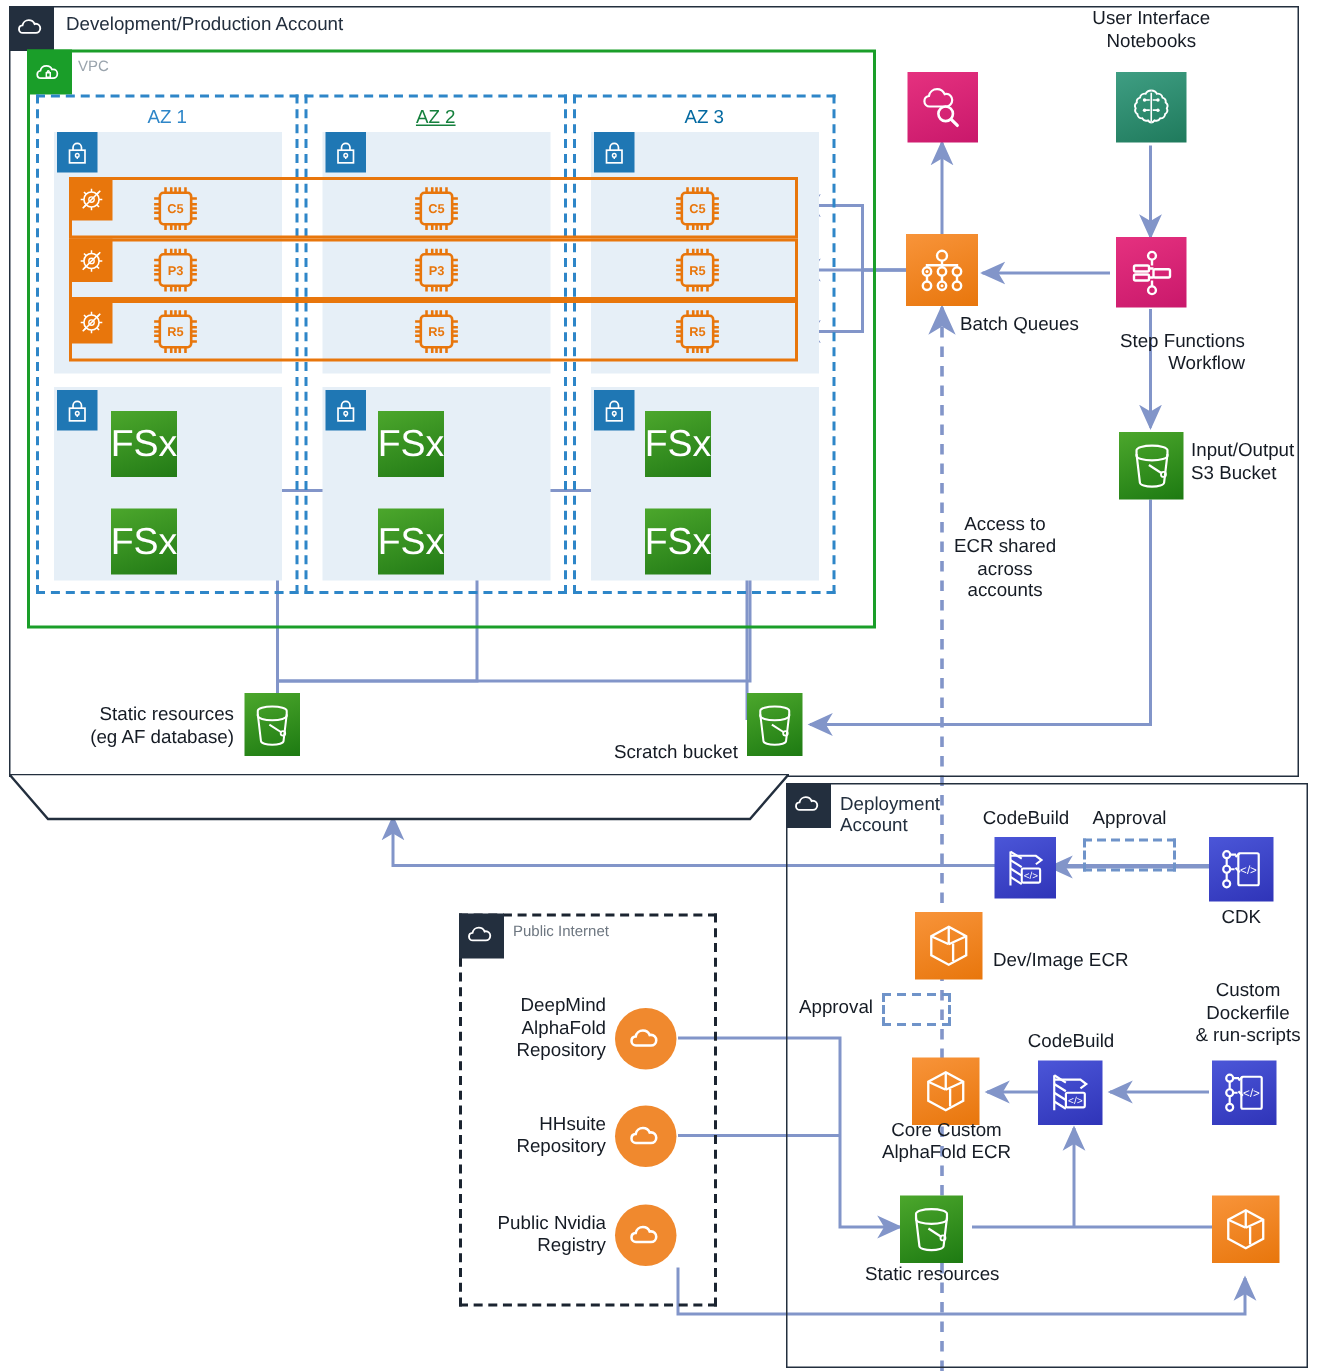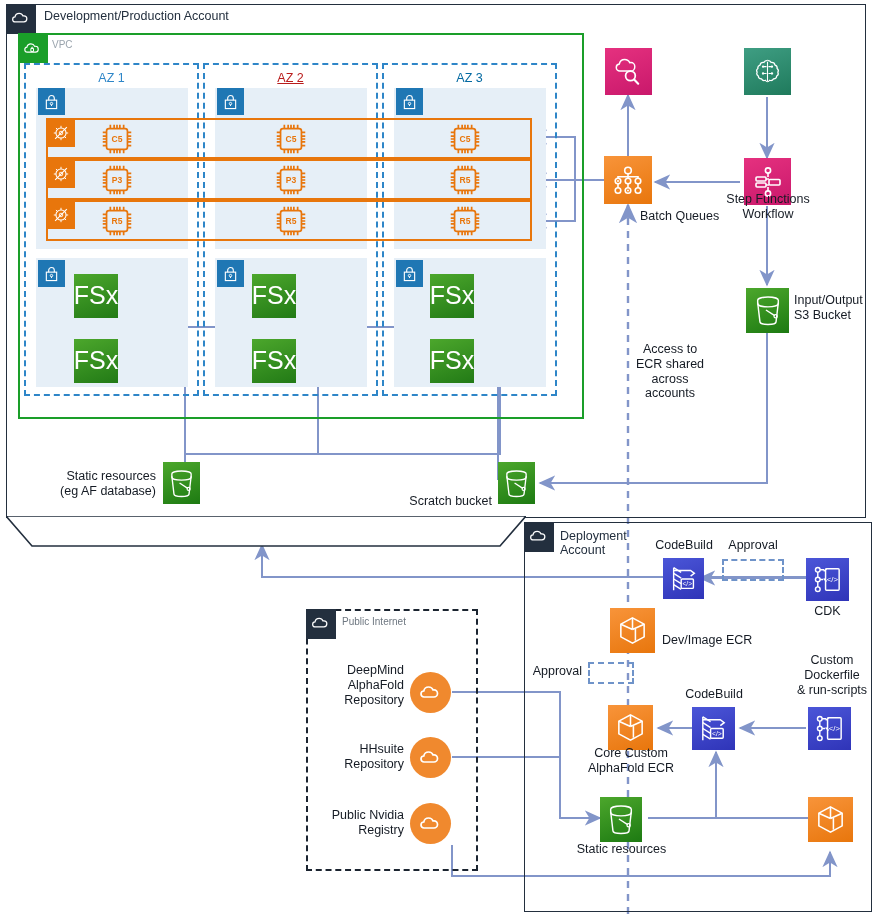--- a/index.html
+++ b/index.html
@@ -117,21 +117,21 @@
         <path d="M9.4 11.6h3.2v3.6H9.4z" fill="none" stroke="#fff" stroke-width="1.2"></path>
         <path d="M10.3 11.6v-1a.7.7 0 0 1 1.4 0v1" fill="none" stroke="#fff" stroke-width="1.2"></path>
       </svg>
   </div>
   <div class="grp-title muted" style="left:52px;top:39px;">VPC</div>
 
   <div class="grp-dashblue" style="left:24px;top:63px;width:175px;height:333px;"></div>
   <div class="grp-dashblue" style="left:203px;top:63px;width:175px;height:333px;"></div>
   <div class="grp-dashblue" style="left:382px;top:63px;width:175px;height:333px;"></div>
   <div class="lbl c" style="left:24px;top:71px;width:175px;color:#2e86c8;font-size:12.5px;">AZ 1</div>
-  <div class="lbl c" style="left:203px;top:71px;width:175px;color:#b91c1c;font-size:12.5px;text-decoration:underline;">AZ 2</div>
+  <div class="lbl c" style="left:203px;top:71px;width:175px;color:#15803d;font-size:12.5px;text-decoration:underline;">AZ 2</div>
   <div class="lbl c" style="left:382px;top:71px;width:175px;color:#0369a1;font-size:12.5px;">AZ 3</div>
 
   <div class="subnet" style="left:36px;top:88px;width:152px;height:161px;"></div>
   <div class="subnet" style="left:215px;top:88px;width:152px;height:161px;"></div>
   <div class="subnet" style="left:394px;top:88px;width:152px;height:161px;"></div>
 
   <div class="subnet" style="left:36px;top:258px;width:152px;height:129px;"></div>
   <div class="subnet" style="left:215px;top:258px;width:152px;height:129px;"></div>
   <div class="subnet" style="left:394px;top:258px;width:152px;height:129px;"></div>
 
@@ -361,20 +361,22 @@
     <svg width="33" height="33" viewBox="0 0 34 34">
         <path d="M17 5.5c-2 0-3.3 1-3.8 2.2-1.9-.2-3.6 1-3.9 2.7-1.6.5-2.5 1.9-2.2 3.4-1.3 1-1.6 2.6-.8 3.9-.7 1.5-.2 3.1 1.2 4 .1 1.7 1.5 3 3.3 2.9.8 1.4 2.5 2 4 1.4.6.9 1.5 1.5 2.2 1.5" fill="none" stroke="#fff" stroke-width="1.3"></path>
         <path d="M17 5.5c2 0 3.3 1 3.8 2.2 1.9-.2 3.6 1 3.9 2.7 1.6.5 2.5 1.9 2.2 3.4 1.3 1 1.6 2.6.8 3.9.7 1.5.2 3.1-1.2 4-.1 1.7-1.5 3-3.3 2.9-.8 1.4-2.5 2-4 1.4-.6.9-1.5 1.5-2.2 1.5" fill="none" stroke="#fff" stroke-width="1.3"></path>
         <path d="M17 7v20M13 12h3M21 12h-3M13 19h3M21 19h-3" stroke="#fff" stroke-width="1.1"></path>
         <circle cx="12.4" cy="12" r="1.2" fill="#fff"></circle>
         <circle cx="21.6" cy="12" r="1.2" fill="#fff"></circle>
         <circle cx="12.4" cy="19" r="1.2" fill="#fff"></circle>
         <circle cx="21.6" cy="19" r="1.2" fill="#fff"></circle>
       </svg>
   </div>
+  <div class="lbl c" style="left:707px;top:5px;width:121px;">User Interface
+Notebooks</div>
 
   <div class="tile tile-orange" style="left:604px;top:156px;width:48px;height:48px;">
     <svg width="36" height="36" viewBox="0 0 36 36">
         <g fill="none" stroke="#fff" stroke-width="1.6">
           <circle cx="18" cy="8.5" r="3.3"></circle>
           <circle cx="18" cy="19" r="2.8"></circle>
           <circle cx="8" cy="19" r="2.8"></circle>
           <circle cx="28" cy="19" r="2.8"></circle>
           <circle cx="8" cy="28.5" r="2.8"></circle>
           <circle cx="18" cy="28.5" r="2.8"></circle>
@@ -392,21 +394,21 @@
         <g fill="none" stroke="#fff" stroke-width="1.6">
           <circle cx="17" cy="5.5" r="2.6"></circle>
           <circle cx="17" cy="28.5" r="2.6"></circle>
           <rect x="5" y="12" width="10" height="4" rx="1"></rect>
           <rect x="5" y="18" width="10" height="4" rx="1"></rect>
           <rect x="18" y="14.5" width="11" height="5.5" rx="1"></rect>
           <path d="M17 8.1v3.9M17 22v3.9M15 14h3M15 20h3"></path>
         </g>
       </svg>
   </div>
-  <div class="lbl c" style="left:706px;top:192px;width:124px;">Step Functions
+  <div class="lbl c" style="left:706px;top:220px;width:124px;text-align:right;">Step Functions
 Workflow</div>
 
   <div class="tile tile-s3" style="left:746px;top:288px;width:43px;height:45px;">
     <svg width="30" height="33" viewBox="0 0 28 32">
         <path d="M4 6c0-1.7 4.5-3 10-3s10 1.3 10 3v3.5c0 1.7-4.5 3-10 3S4 11.2 4 9.5V6z" fill="none" stroke="#fff" stroke-width="1.4"></path>
         <path d="M4 8.5 6.2 27c.1 1.4 3.6 2.5 7.8 2.5s7.7-1.1 7.8-2.5L24 8.5" fill="none" stroke="#fff" stroke-width="1.4"></path>
         <path d="M12 15.5 20.5 21" stroke="#fff" stroke-width="1.4"></path>
         <circle cx="21.4" cy="21.6" r="1.6" fill="none" stroke="#fff" stroke-width="1.2"></circle>
       </svg>
   </div>

